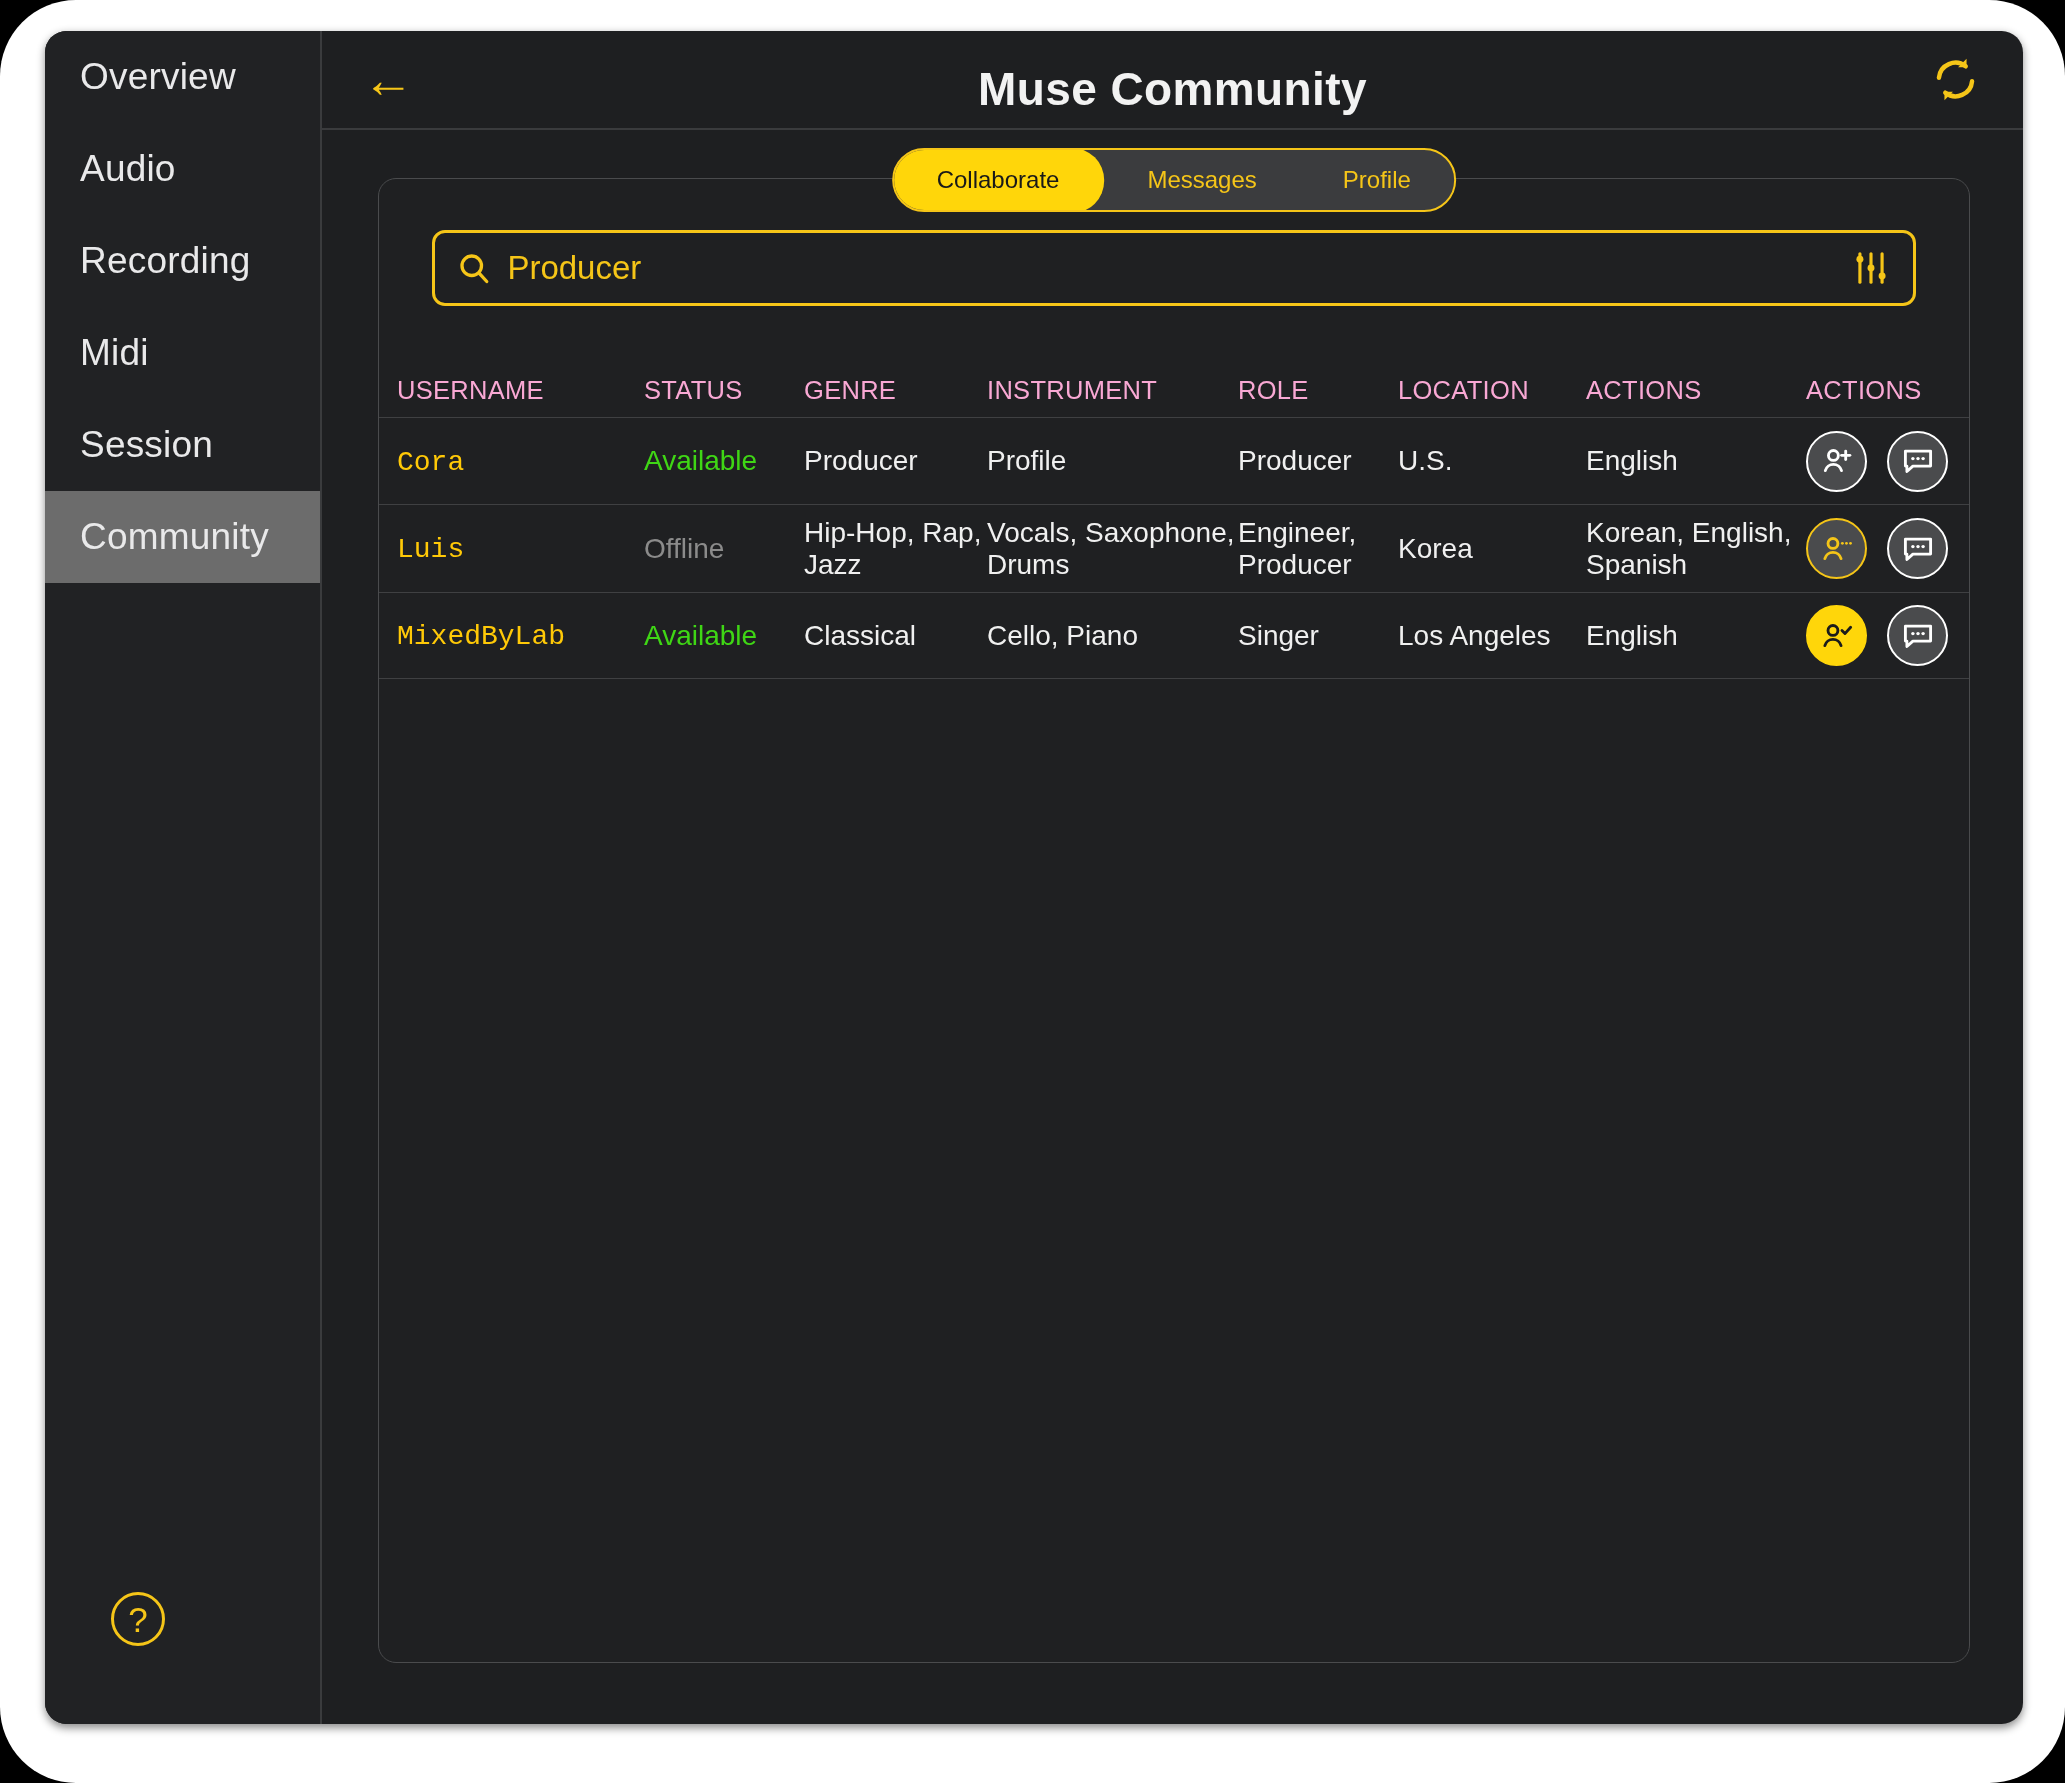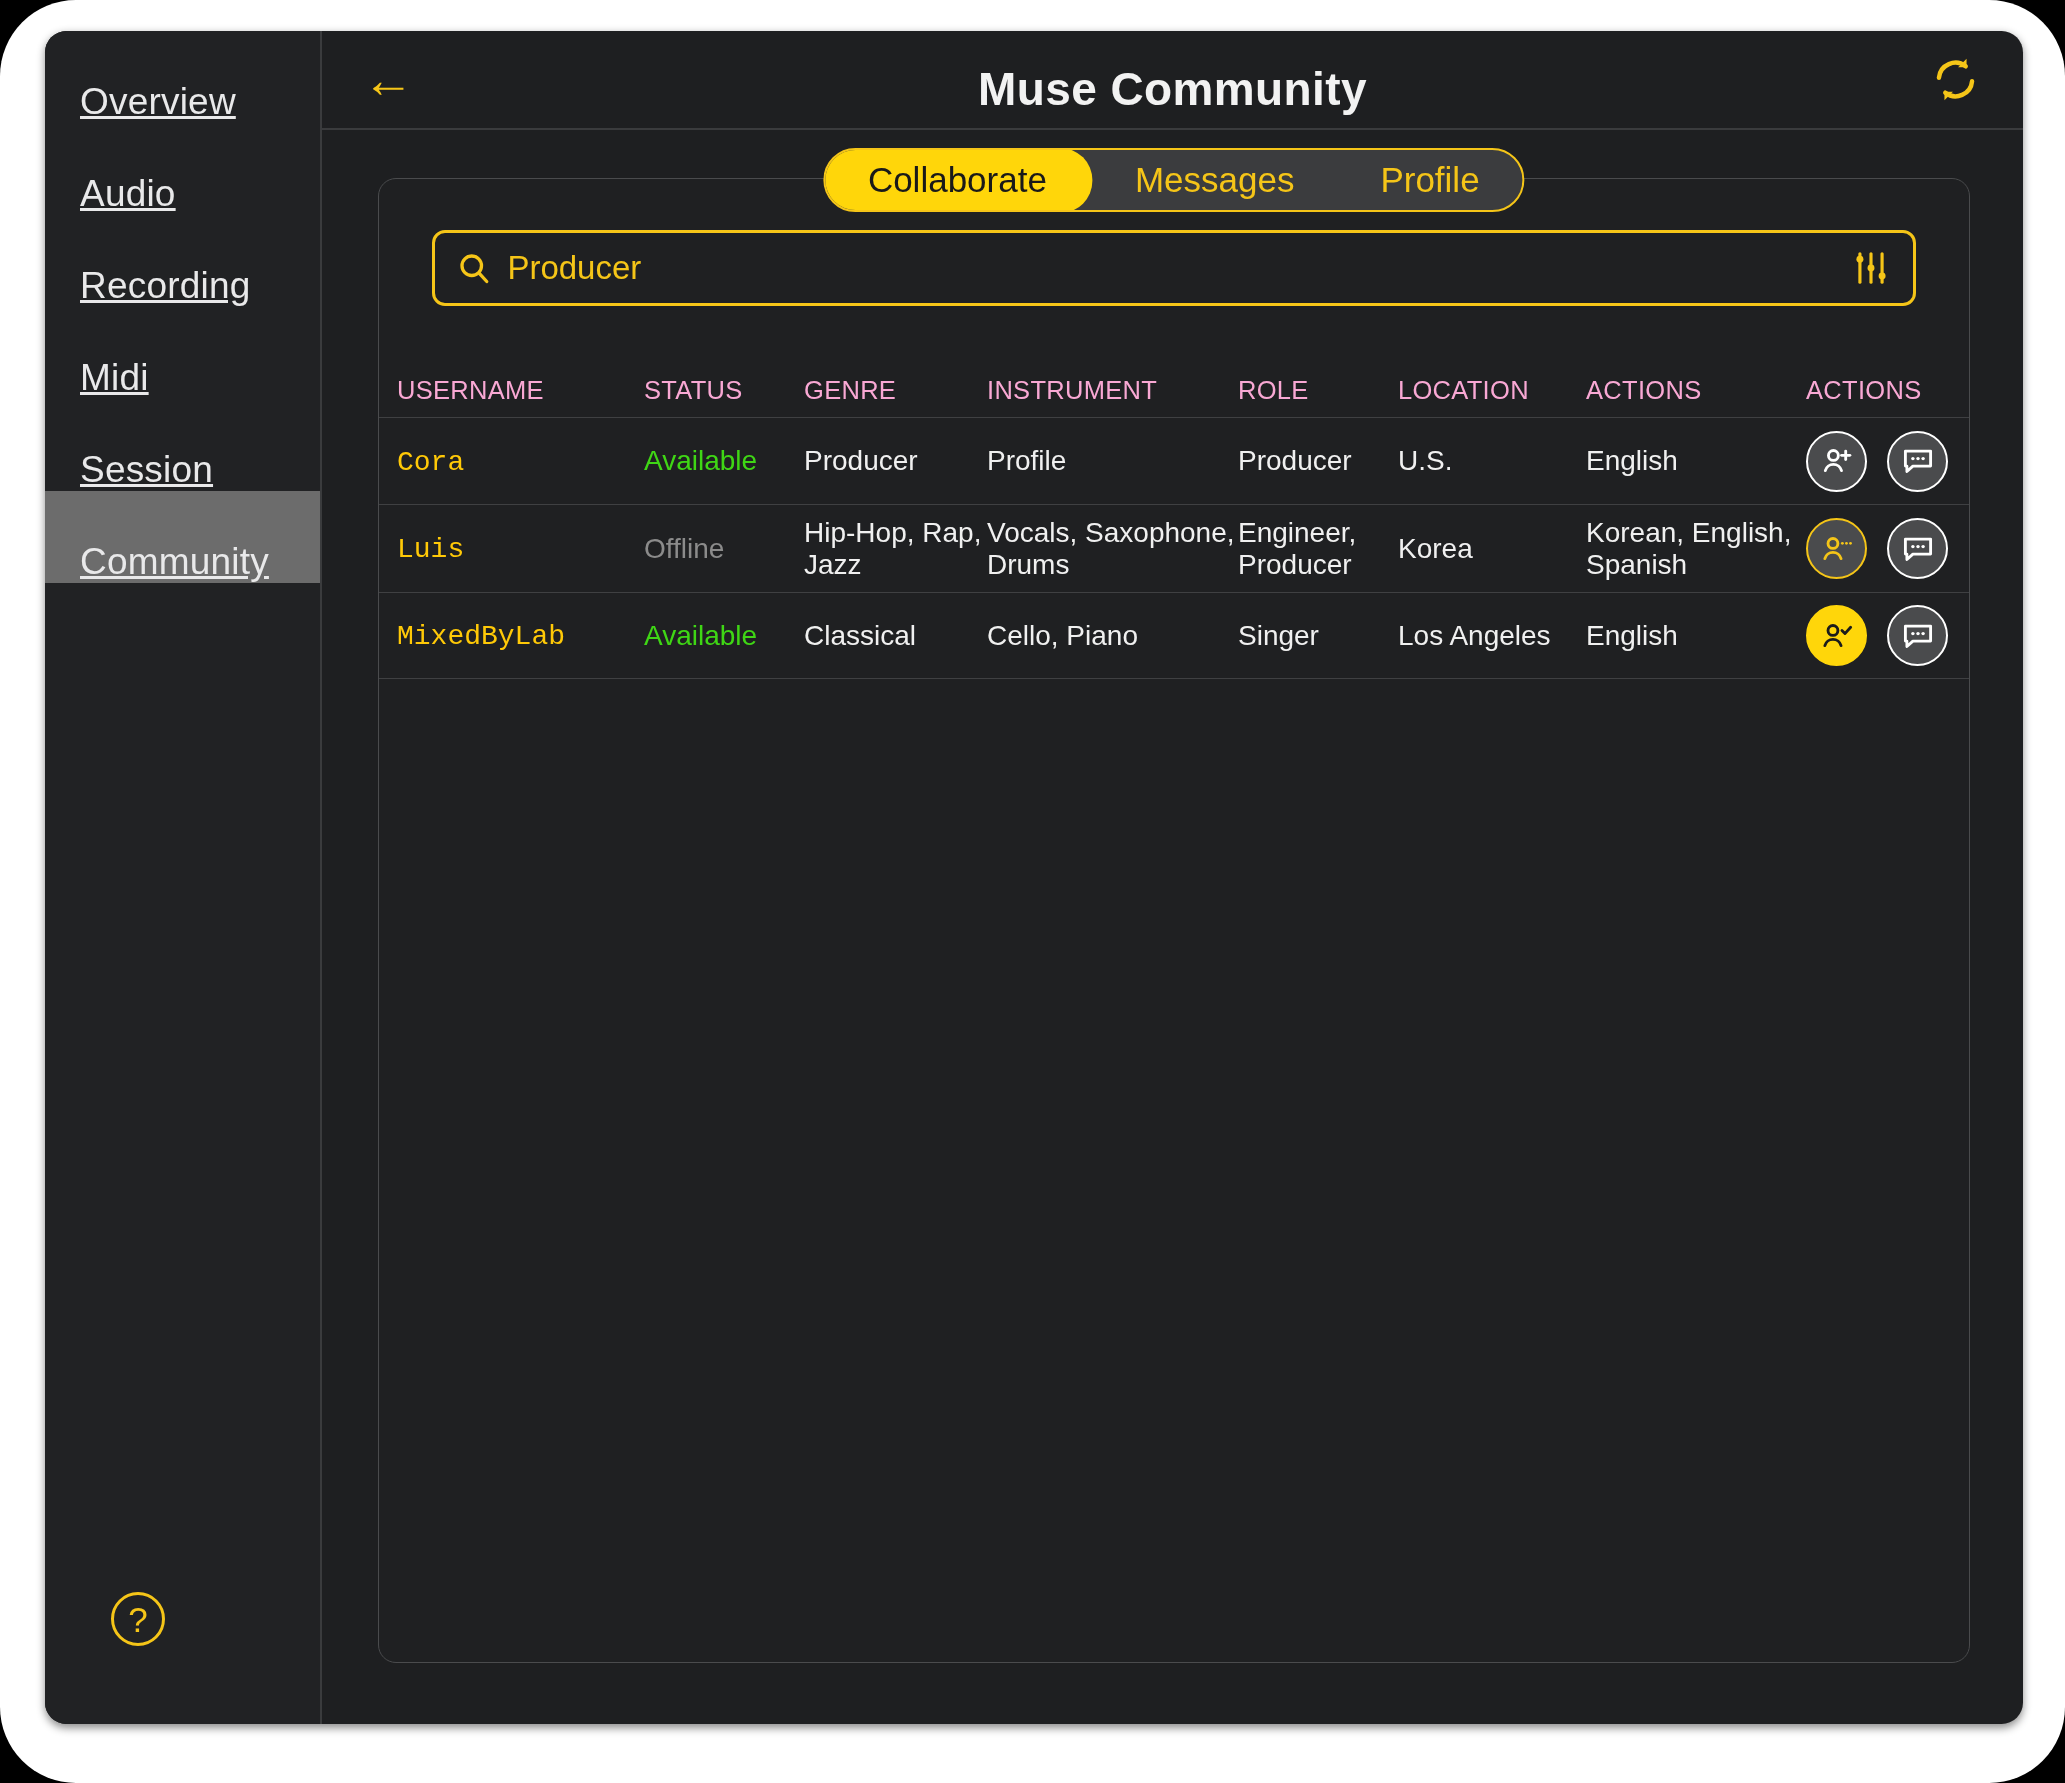--- a/index.html
+++ b/index.html
@@ -37,27 +37,26 @@
   #sidebar {
     width: 277px;
     flex: 0 0 277px;
     background: #212224;
     border-right: 2.5px solid #3a3b3d;
     position: relative;
   }
   .nav-item {
     height: 92px;
     display: flex;
-    align-items: flex-end;
+    align-items: center;
     padding-left: 35px;
     color: #e9e9ea;
     font-size: 37px;
     letter-spacing: 0.2px;
     cursor: pointer;
-    text-decoration: underline;
   }
   .nav-item.active { background: #6c6c6c; }
 
   #help-button {
     position: absolute;
     left: 66px;
     bottom: 78px;
     width: 54px;
     height: 54px;
     border: 3.3px solid #f5c518;
@@ -135,21 +134,21 @@
     display: flex;
     align-items: stretch;
     overflow: hidden;
     z-index: 4;
   }
   .tab {
     display: flex;
     align-items: center;
     justify-content: center;
     padding: 0 43px;
-    font-size: 35px;
+    font-size: 24px;
     color: #f5c518;
     cursor: pointer;
     white-space: nowrap;
   }
   .tab.active {
     background: #ffd60a;
     color: #191919;
     border-radius: 32px;
     margin: -2.5px 0 -2.5px -2.5px;
     padding: 0 45px;

